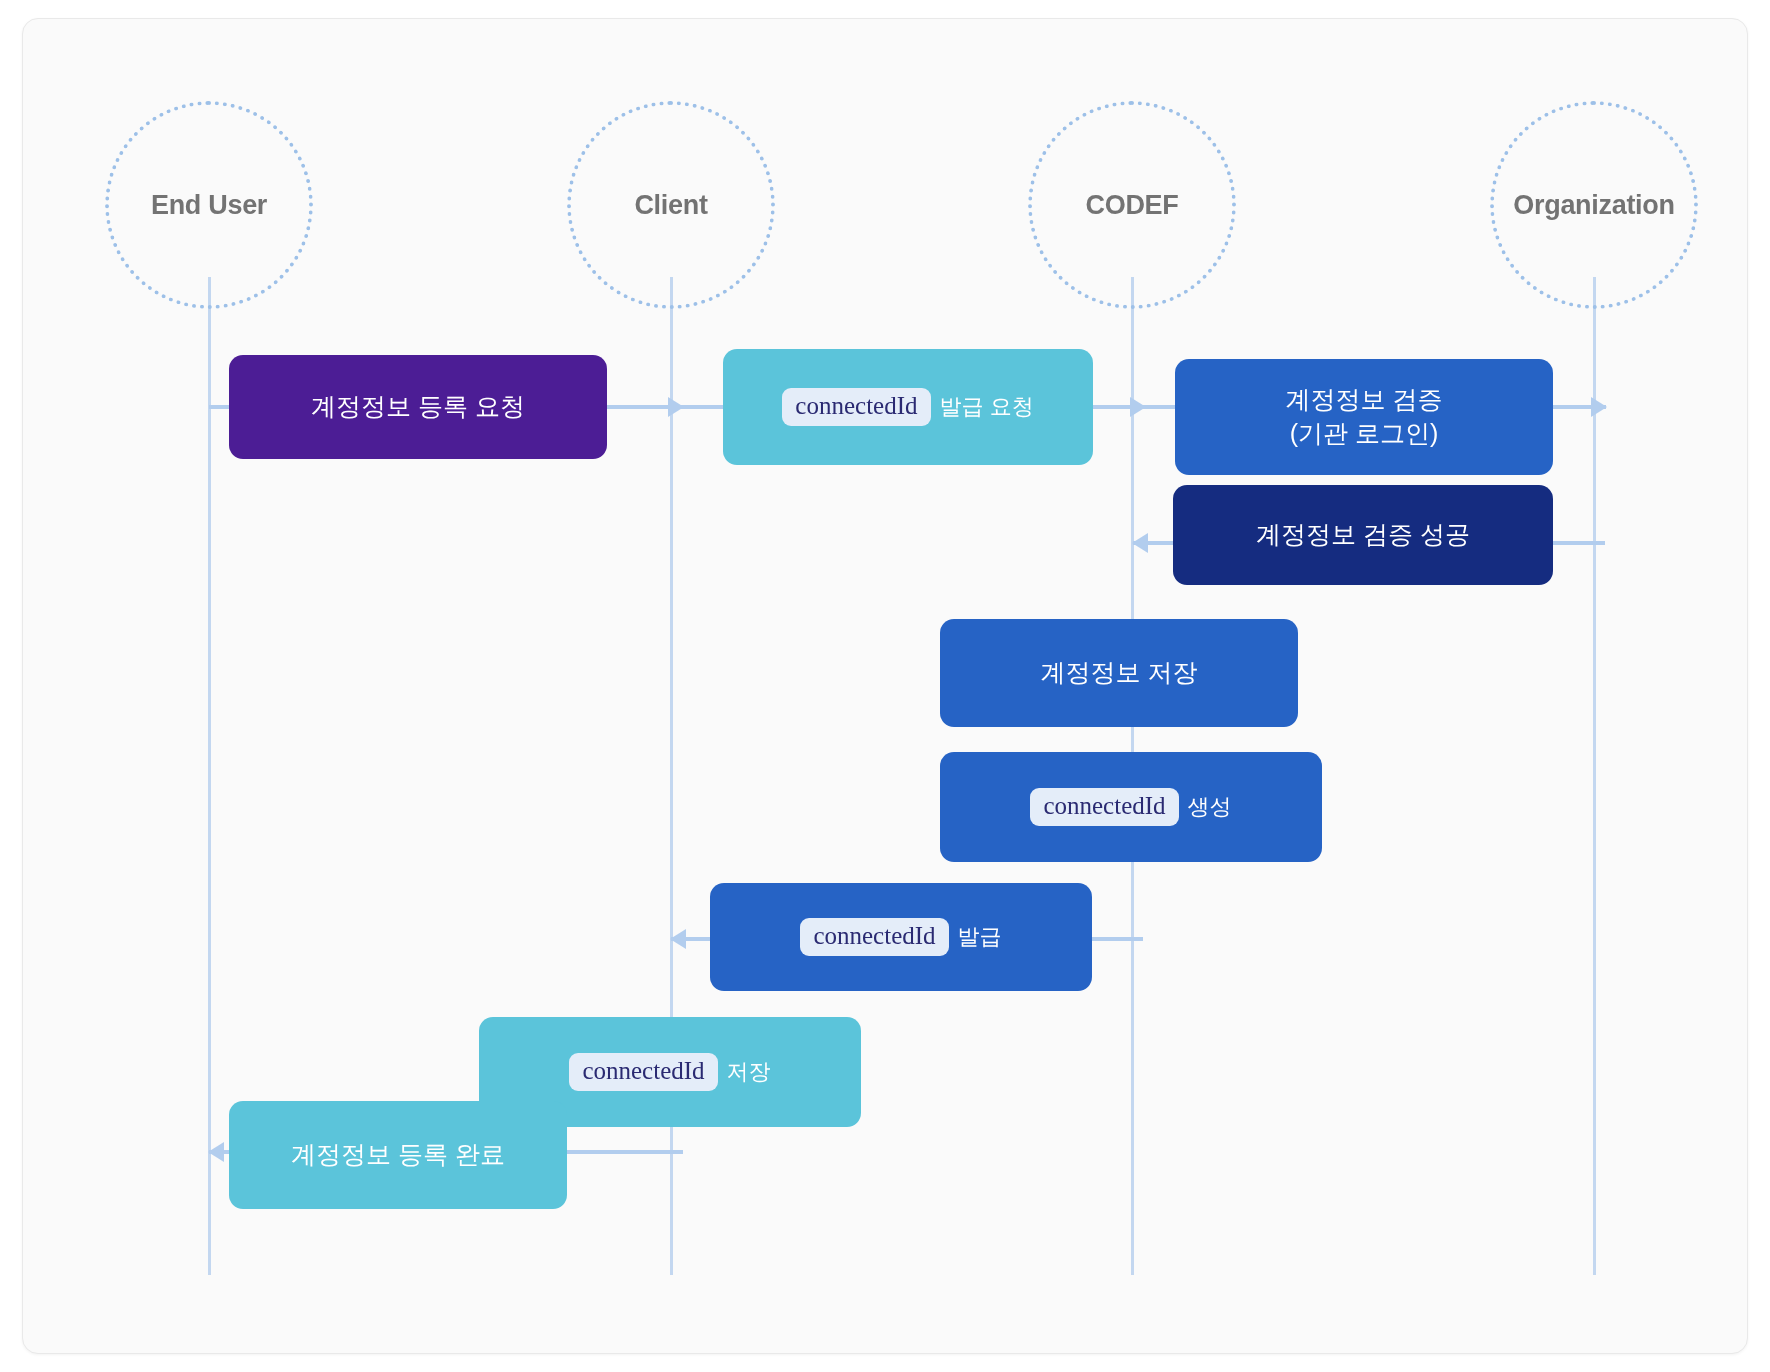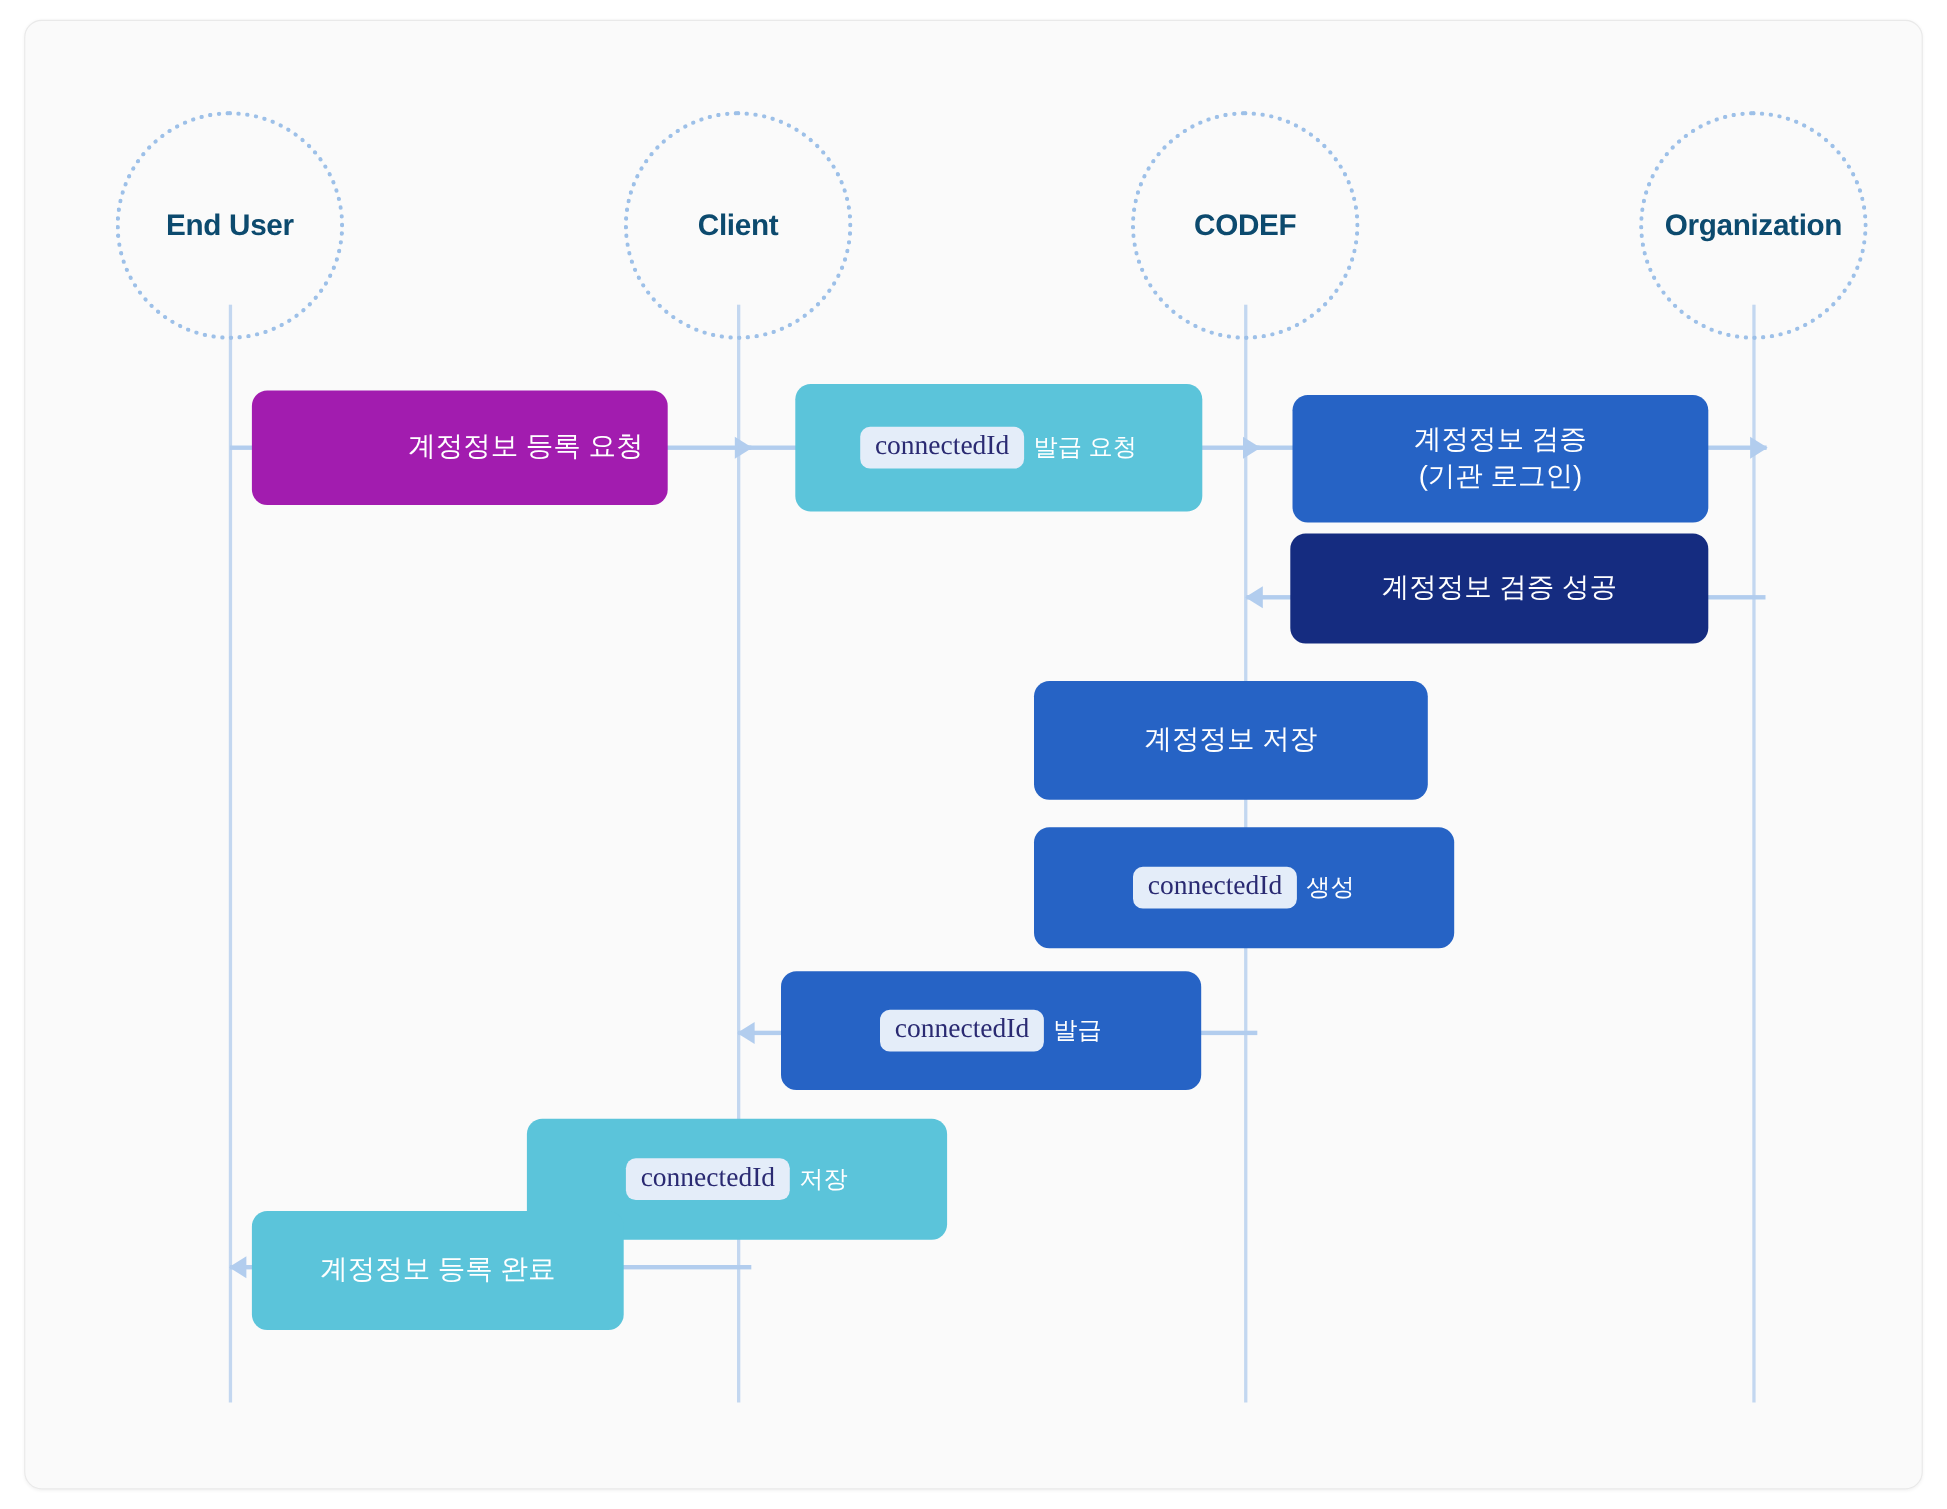--- a/index.html
+++ b/index.html
@@ -31,41 +31,41 @@
   .actor{
     position:absolute;
     width:208px;height:208px;
     border-radius:50%;
     border:4px dotted #9dc0e8;
     box-sizing:border-box;
     display:flex;align-items:center;justify-content:center;
     background:transparent;
   }
   .actor-label{
-    color:#0c4a6e;
+    color:#737373;
     font-weight:bold;
     font-size:27px;
     letter-spacing:-0.3px;
     white-space:nowrap;
   }
 
   
   .msg{
     position:absolute;
     border-radius:14px;
     display:flex;align-items:center;justify-content:center;
     box-sizing:border-box;
     color:#ffffff;
     font-size:25px;
     line-height:1.35;
     text-align:center;
     padding:0 22px;
   }
   .msg .txt{white-space:pre-line;}
-  .msg.gray{background:#a21caf;justify-content:flex-end;}
+  .msg.gray{background:#4c1d95;}
   .msg.cyan{background:#5bc4da;}
   .msg.blue{background:#2663c5;}
   .msg.navy{background:#152c80;}
 
   .chip{
     display:inline-block;
     background:#e4edf9;
     color:#2a2a72;
     font-family:Liberation Serif, serif;
     font-size:25px;

